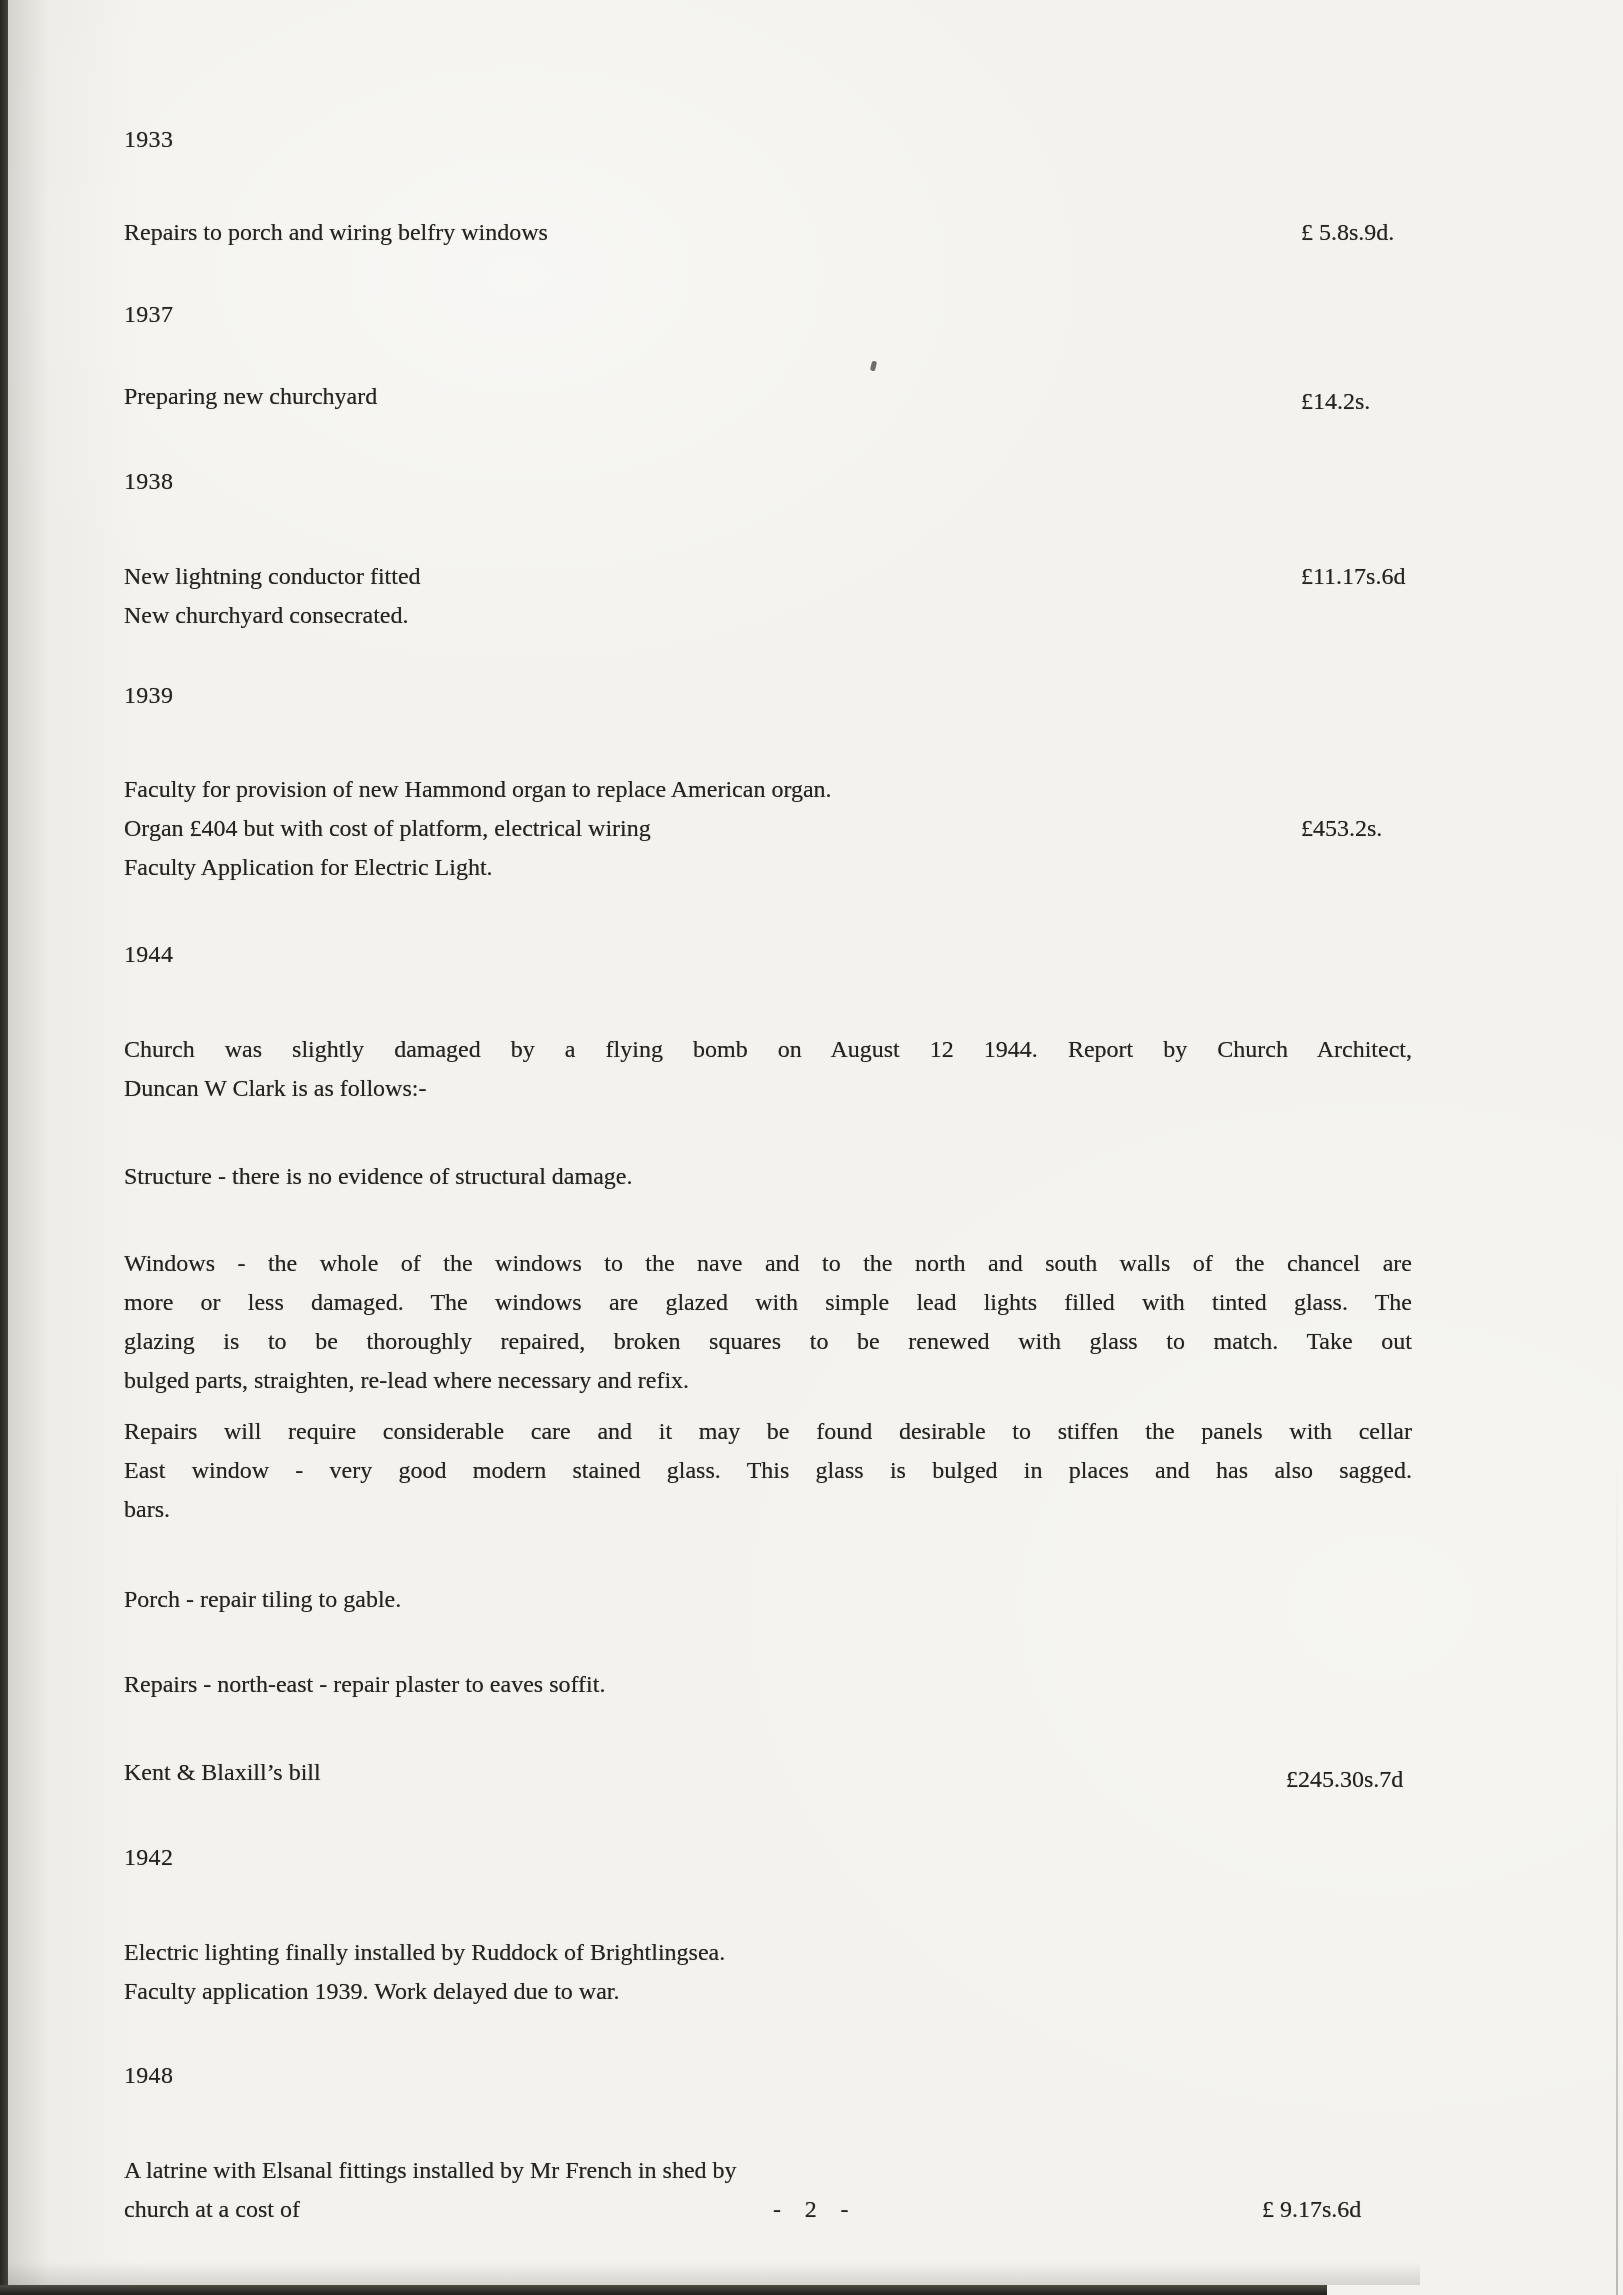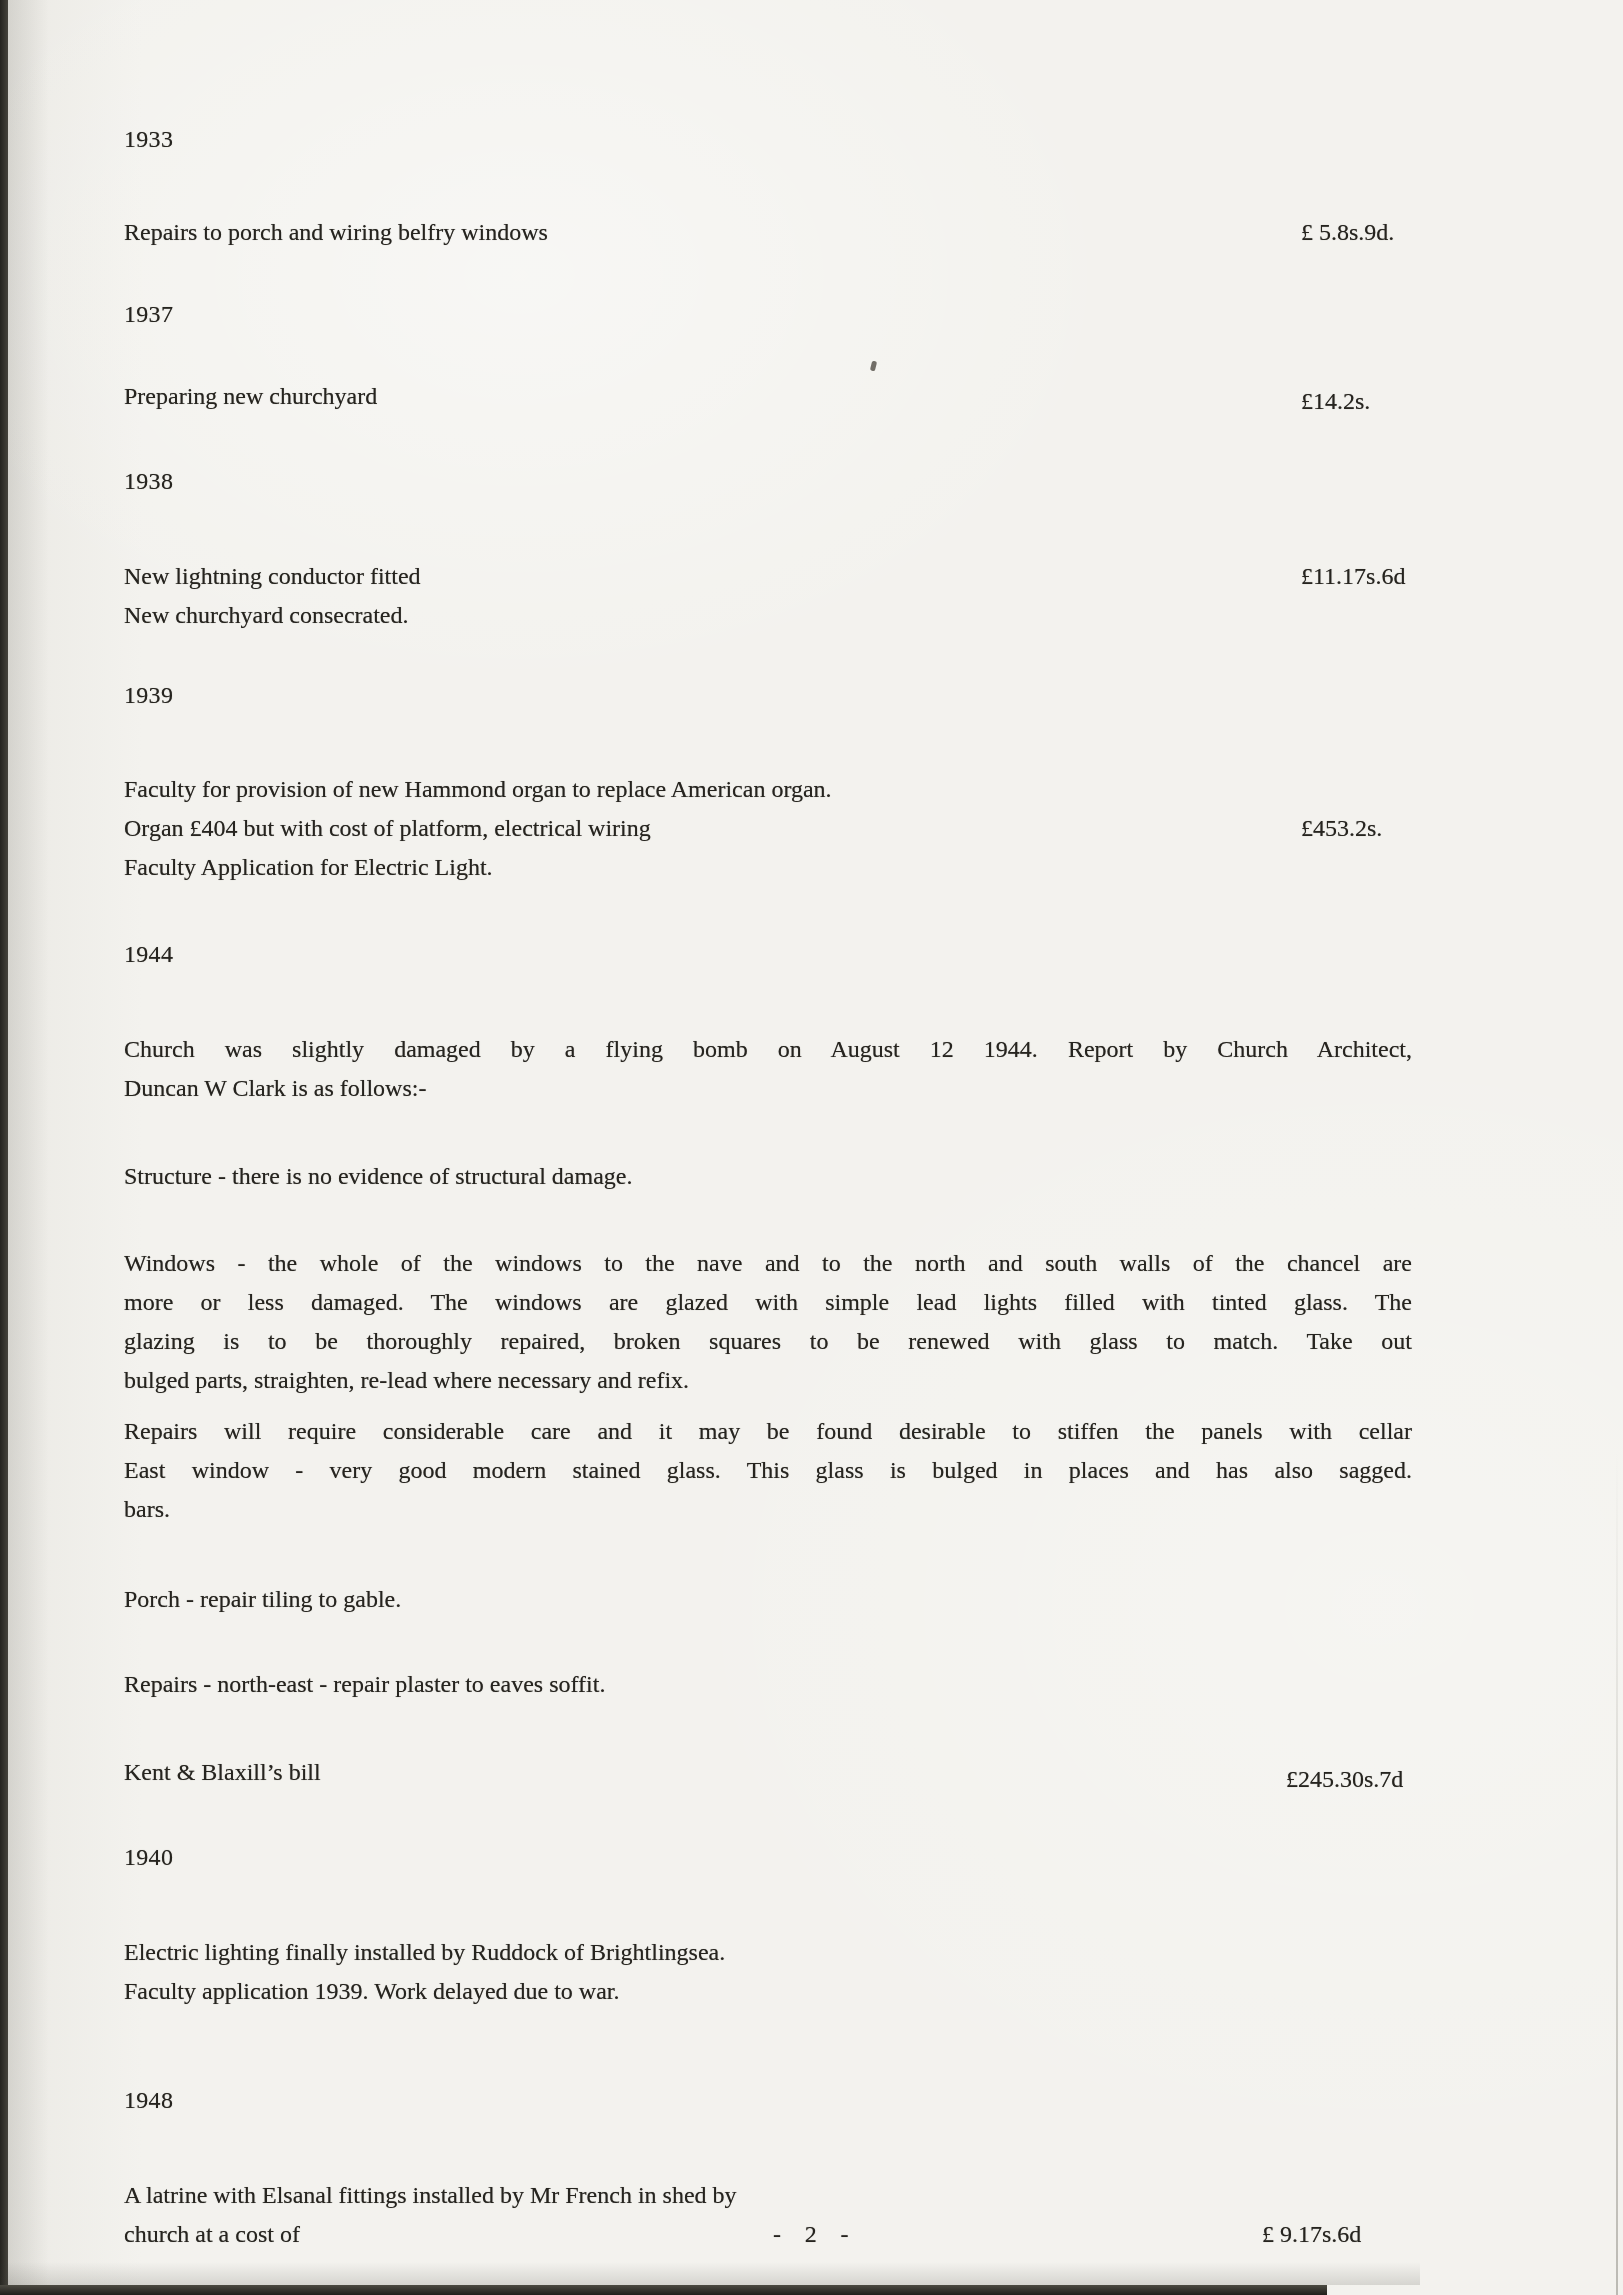--- a/index.html
+++ b/index.html
@@ -135,28 +135,28 @@
 
   <div class="para" style="margin-top:46px">
     <div class="line">Repairs - north-east - repair plaster to eaves soffit.</div>
   </div>
 
   <div class="entry-row" style="margin-top:49px">
     <div class="line">Kent &amp; Blaxill’s bill</div>
     <span class="amount" style="left:1162px;top:6.8px">£245.30s.7d</span>
   </div>
 
-  <div class="year-row" style="margin-top:46px">1940</div>
+  <div class="year-row" style="margin-top:46px">1942</div>
 
   <div class="para" style="margin-top:56px">
     <div class="line">Electric lighting finally installed by Ruddock of Brightlingsea.</div>
     <div class="line">Faculty application 1939. Work delayed due to war.</div>
   </div>
 
-  <div class="year-row" style="margin-top:70px">1948</div>
+  <div class="year-row" style="margin-top:45px">1948</div>
 
   <div class="entry-row" style="margin-top:56px">
     <div class="line">A latrine with Elsanal fittings installed by Mr French in shed by</div>
     <div class="line">church at a cost of</div>
     <span class="page-num">- 2 -</span>
     <span class="amount" style="left:1138px;top:39px">£ 9.17s.6d</span>
   </div>
 
 </div>
 

